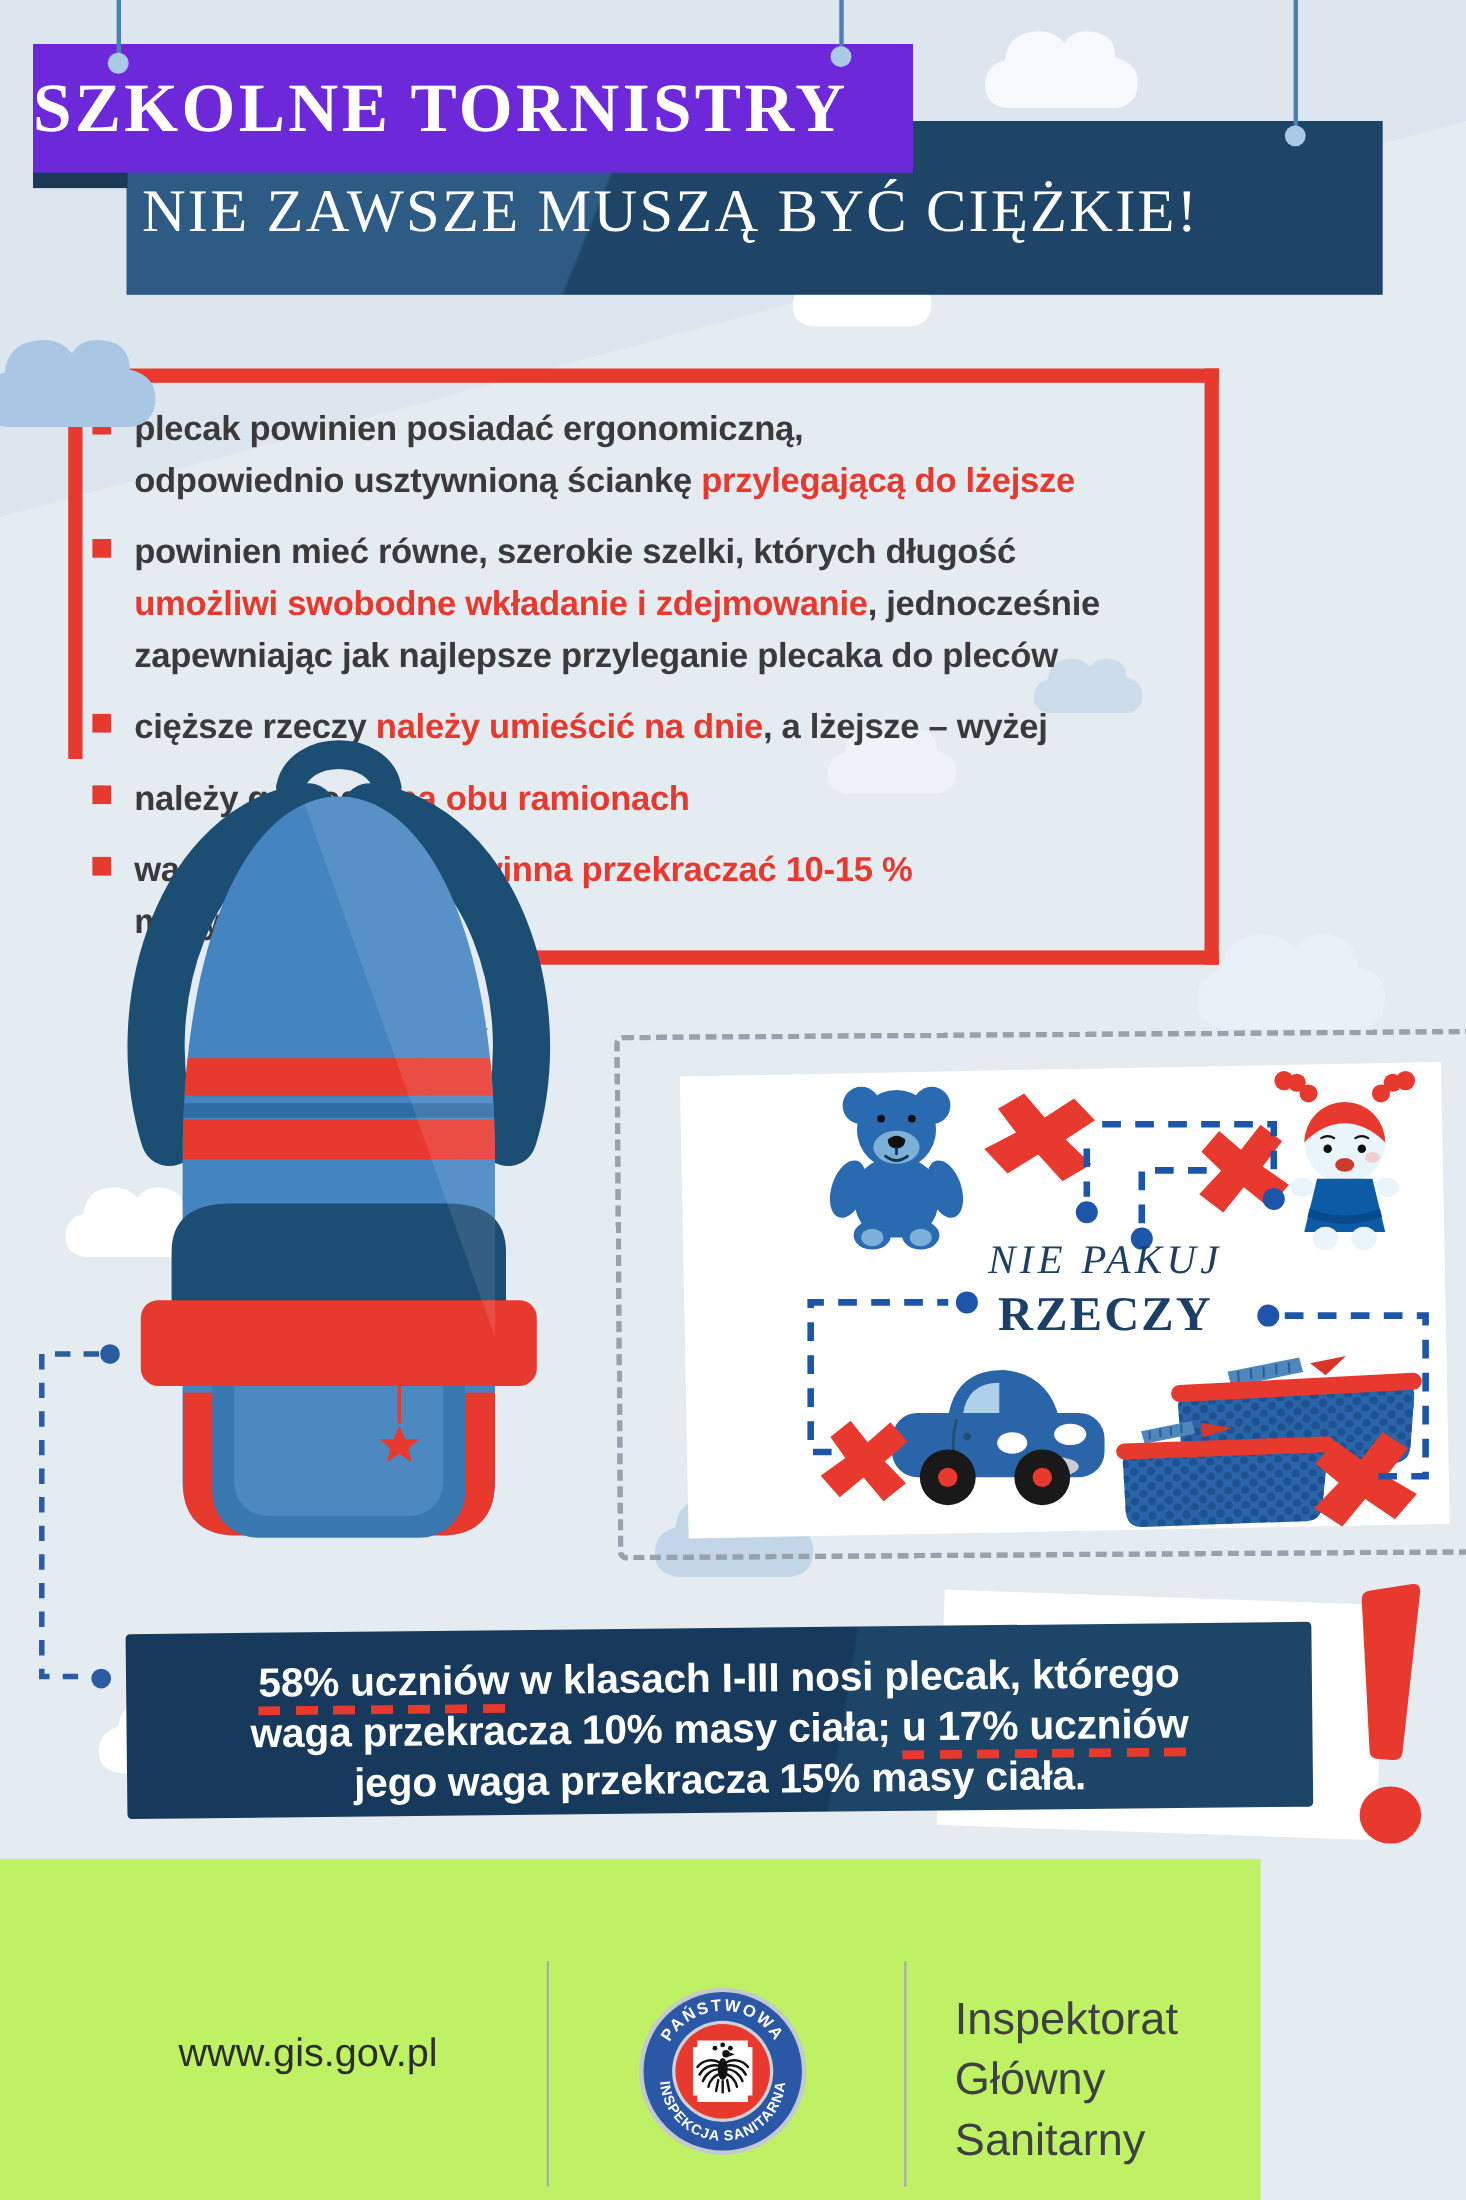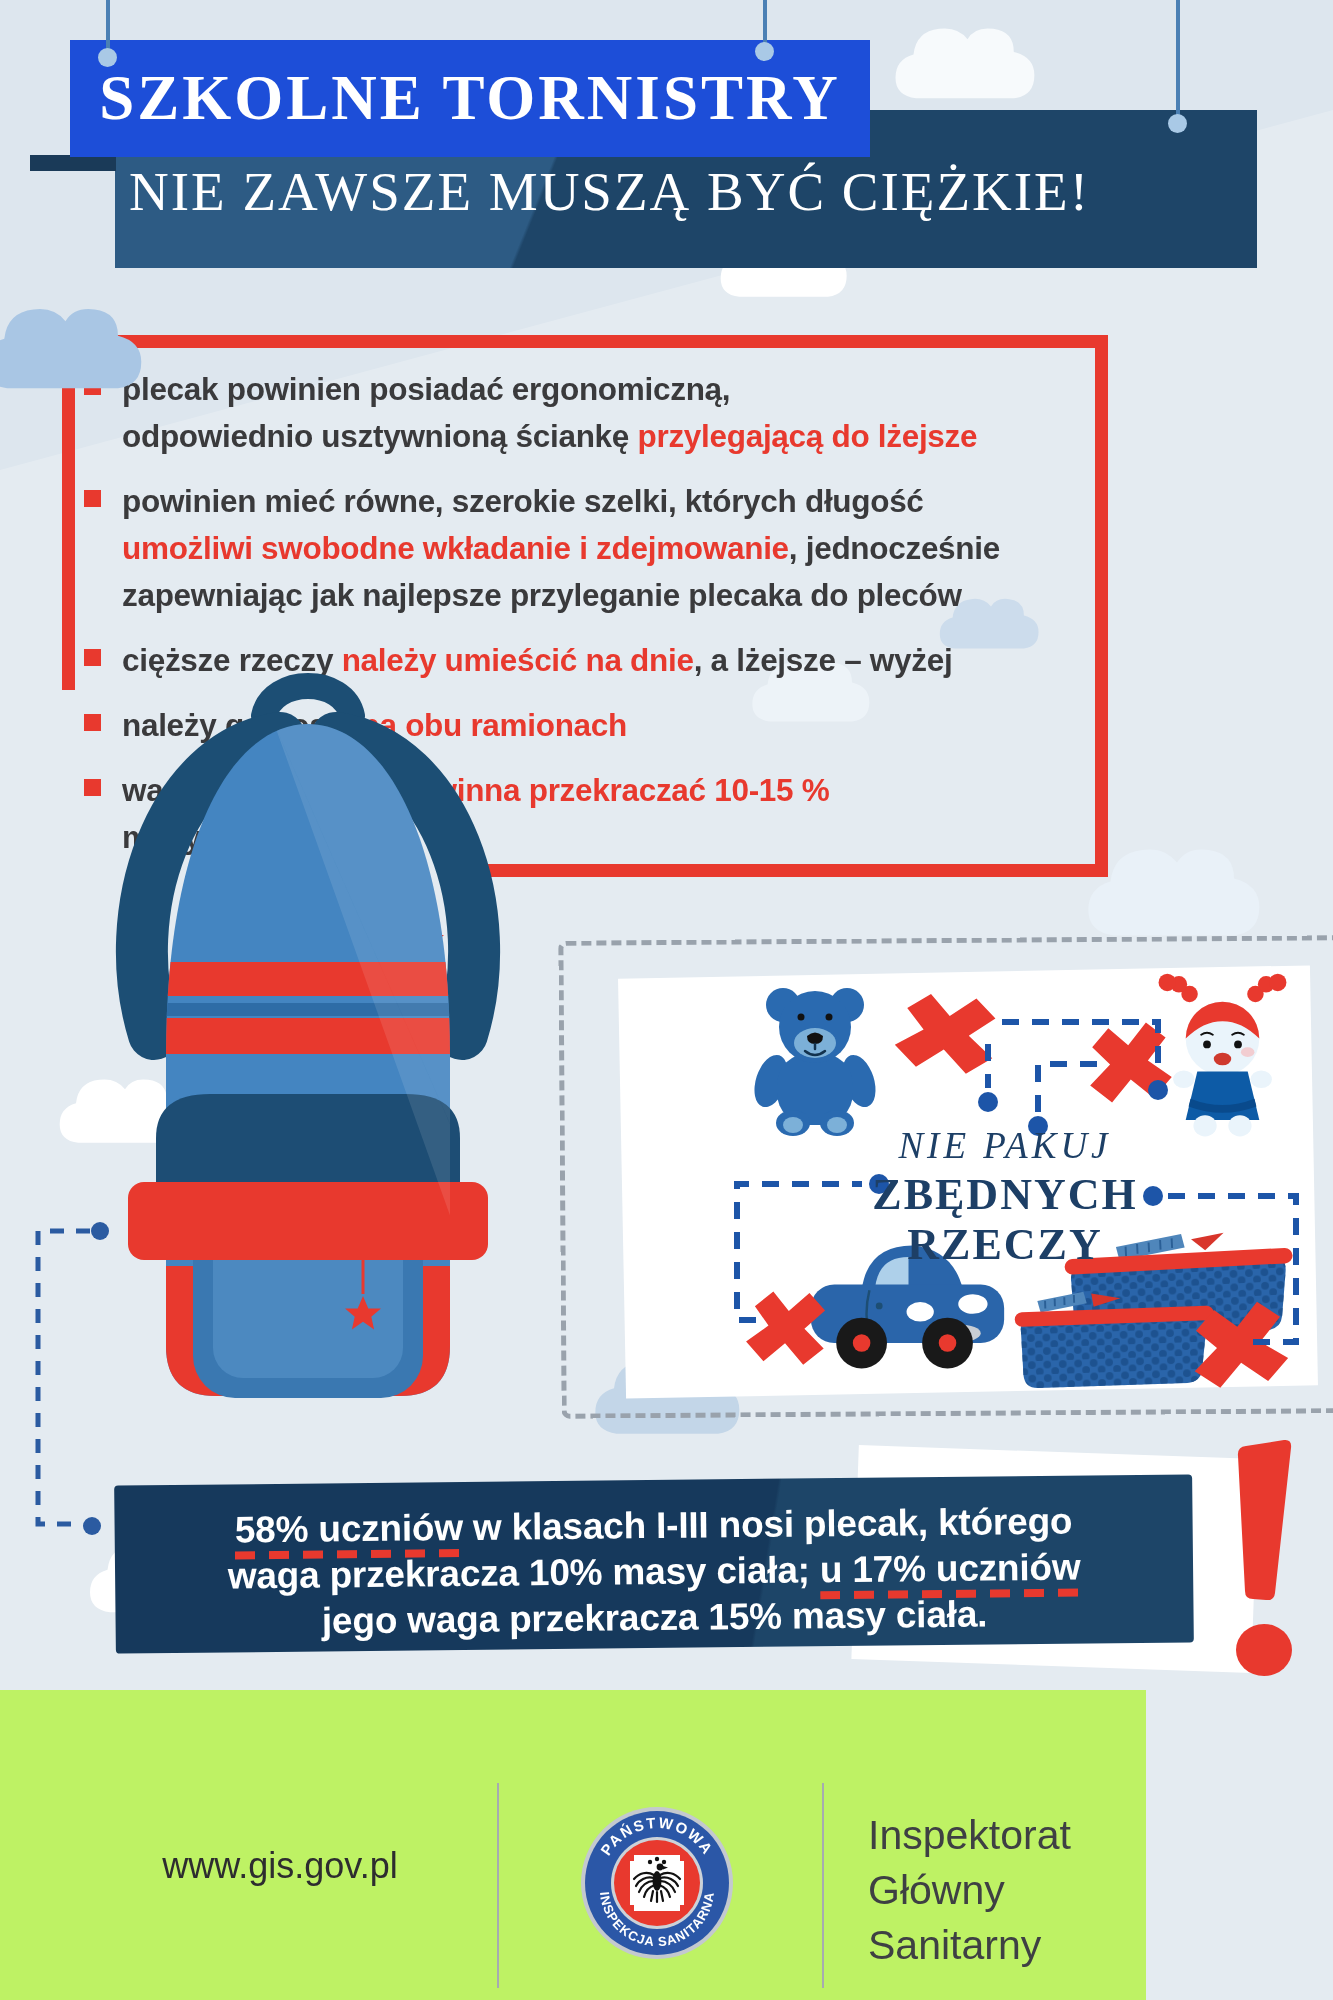--- a/index.html
+++ b/index.html
@@ -2,22 +2,22 @@
 <html><head>
 <meta charset="utf-8">
 <style>
   html,body{margin:0;padding:0;}
   .poster{position:relative;width:1333px;height:2000px;background:#dde6ee;overflow:hidden;
           font-family:"Liberation Sans",sans-serif;}
   .abs{position:absolute;}
   
   .string{position:absolute;width:4px;background:#4b80b4;z-index:6;}
   .string-dot{position:absolute;width:19px;height:19px;border-radius:50%;background:#a9c9e6;z-index:6;}
-  .banner-red{position:absolute;left:30px;top:40px;width:800px;height:117px;background:#1d4ed8;z-index:4;
-              display:flex;align-items:center;justify-content:center;margin-left:40px;}
+  .banner-red{position:absolute;left:30px;top:40px;width:800px;height:117px;background:#6d28d9;z-index:4;
+              display:flex;align-items:center;justify-content:flex-start;}
   .banner-red-shadow{position:absolute;left:30px;top:155px;width:86px;height:16px;background:#1a3a58;z-index:3;}
   .title{color:#fff;font-family:"Liberation Serif",serif;font-weight:700;font-size:63px;letter-spacing:3px;}
   .banner-navy{position:absolute;left:115px;top:110px;width:1142px;height:158px;z-index:2;
                background:linear-gradient(112deg,#2d5b84 0%,#2d5b84 38%,#1e4568 38.3%);}
   .subtitle{position:absolute;left:14px;top:50px;color:#fff;font-family:"Liberation Serif",serif;
             font-weight:400;font-size:55px;letter-spacing:2px;white-space:nowrap;}
   
   .frame{position:absolute;background:#e8392e;z-index:1;}
   
   .tips{position:absolute;left:84px;top:366px;width:1015px;z-index:2;}
@@ -226,21 +226,20 @@
       <ellipse cx="120" cy="108" rx="11" ry="9" fill="#eaf4fb"></ellipse>
     <ellipse cx="62" cy="156" rx="12" ry="11" fill="#eaf4fb"></ellipse>
       <ellipse cx="98" cy="156" rx="12" ry="11" fill="#eaf4fb"></ellipse>
   </svg>
   <svg class="abs over" style="left:1078px;top:1015px;transform:rotate(-6deg)" width="100" height="95" viewBox="0 0 100 100" preserveAspectRatio="none">
     <path d="M16,30 L34,12 L52,32 L72,10 L90,28 L70,50 L92,70 L72,90 L51,68 L30,90 L10,70 L32,50 Z" fill="#e8392e"></path>
   </svg>
 
   <div class="packbox-label">
     <div class="pb-l1">NIE PAKUJ</div>
-    <div class="pb-l2">ZBĘDNYCH</div>
     <div class="pb-l3">RZECZY</div>
   </div>
 
   <svg class="abs over" style="left:805px;top:1228px" width="205" height="150" viewBox="0 0 210 150">
     <path d="M58,62 Q64,16 110,16 Q152,20 162,62 Z" fill="#2a65aa"></path>
     <path d="M72,58 Q76,28 106,28 L106,58 Z" fill="#aed0ea"></path>
     <rect x="6" y="56" width="198" height="60" rx="24" fill="#2a65aa"></rect>
     <path d="M66,62 Q60,86 66,112" stroke="#1d4e74" stroke-width="2.5" fill="none"></path>
     <circle cx="76" cy="78" r="3.5" fill="#1d4e74"></circle>
     <ellipse cx="118" cy="84" rx="14" ry="10" fill="#ffffff"></ellipse>

